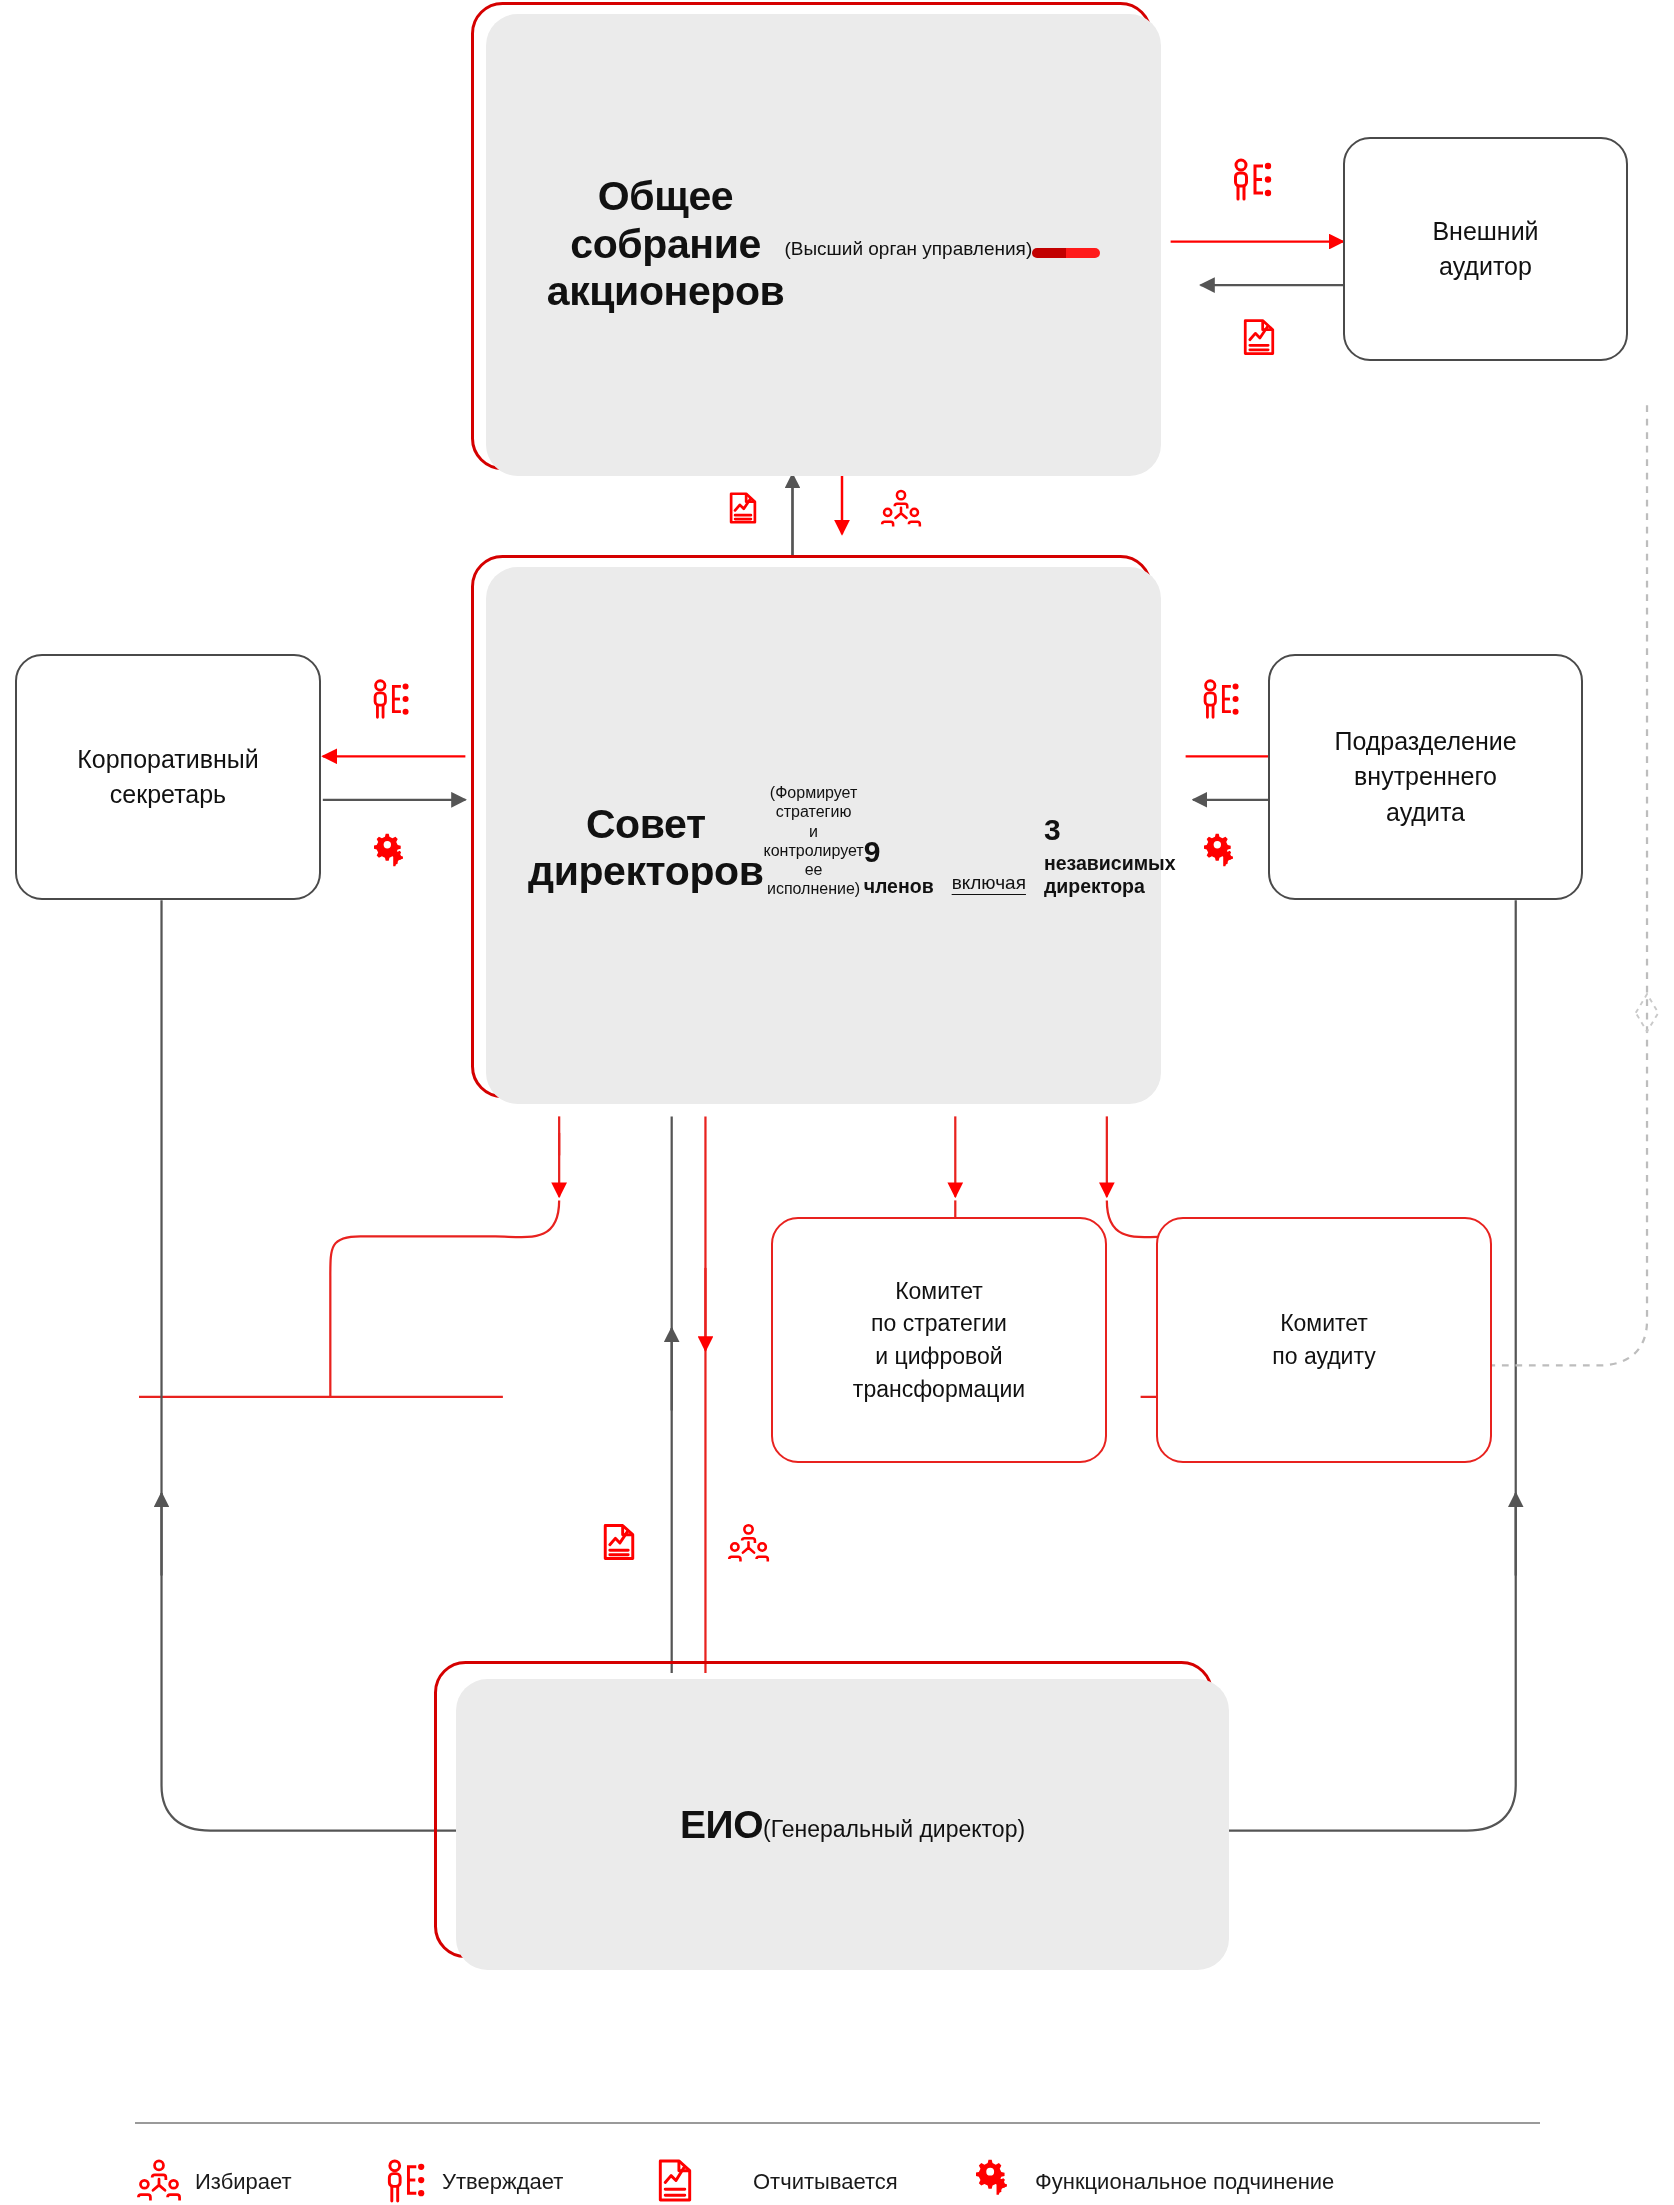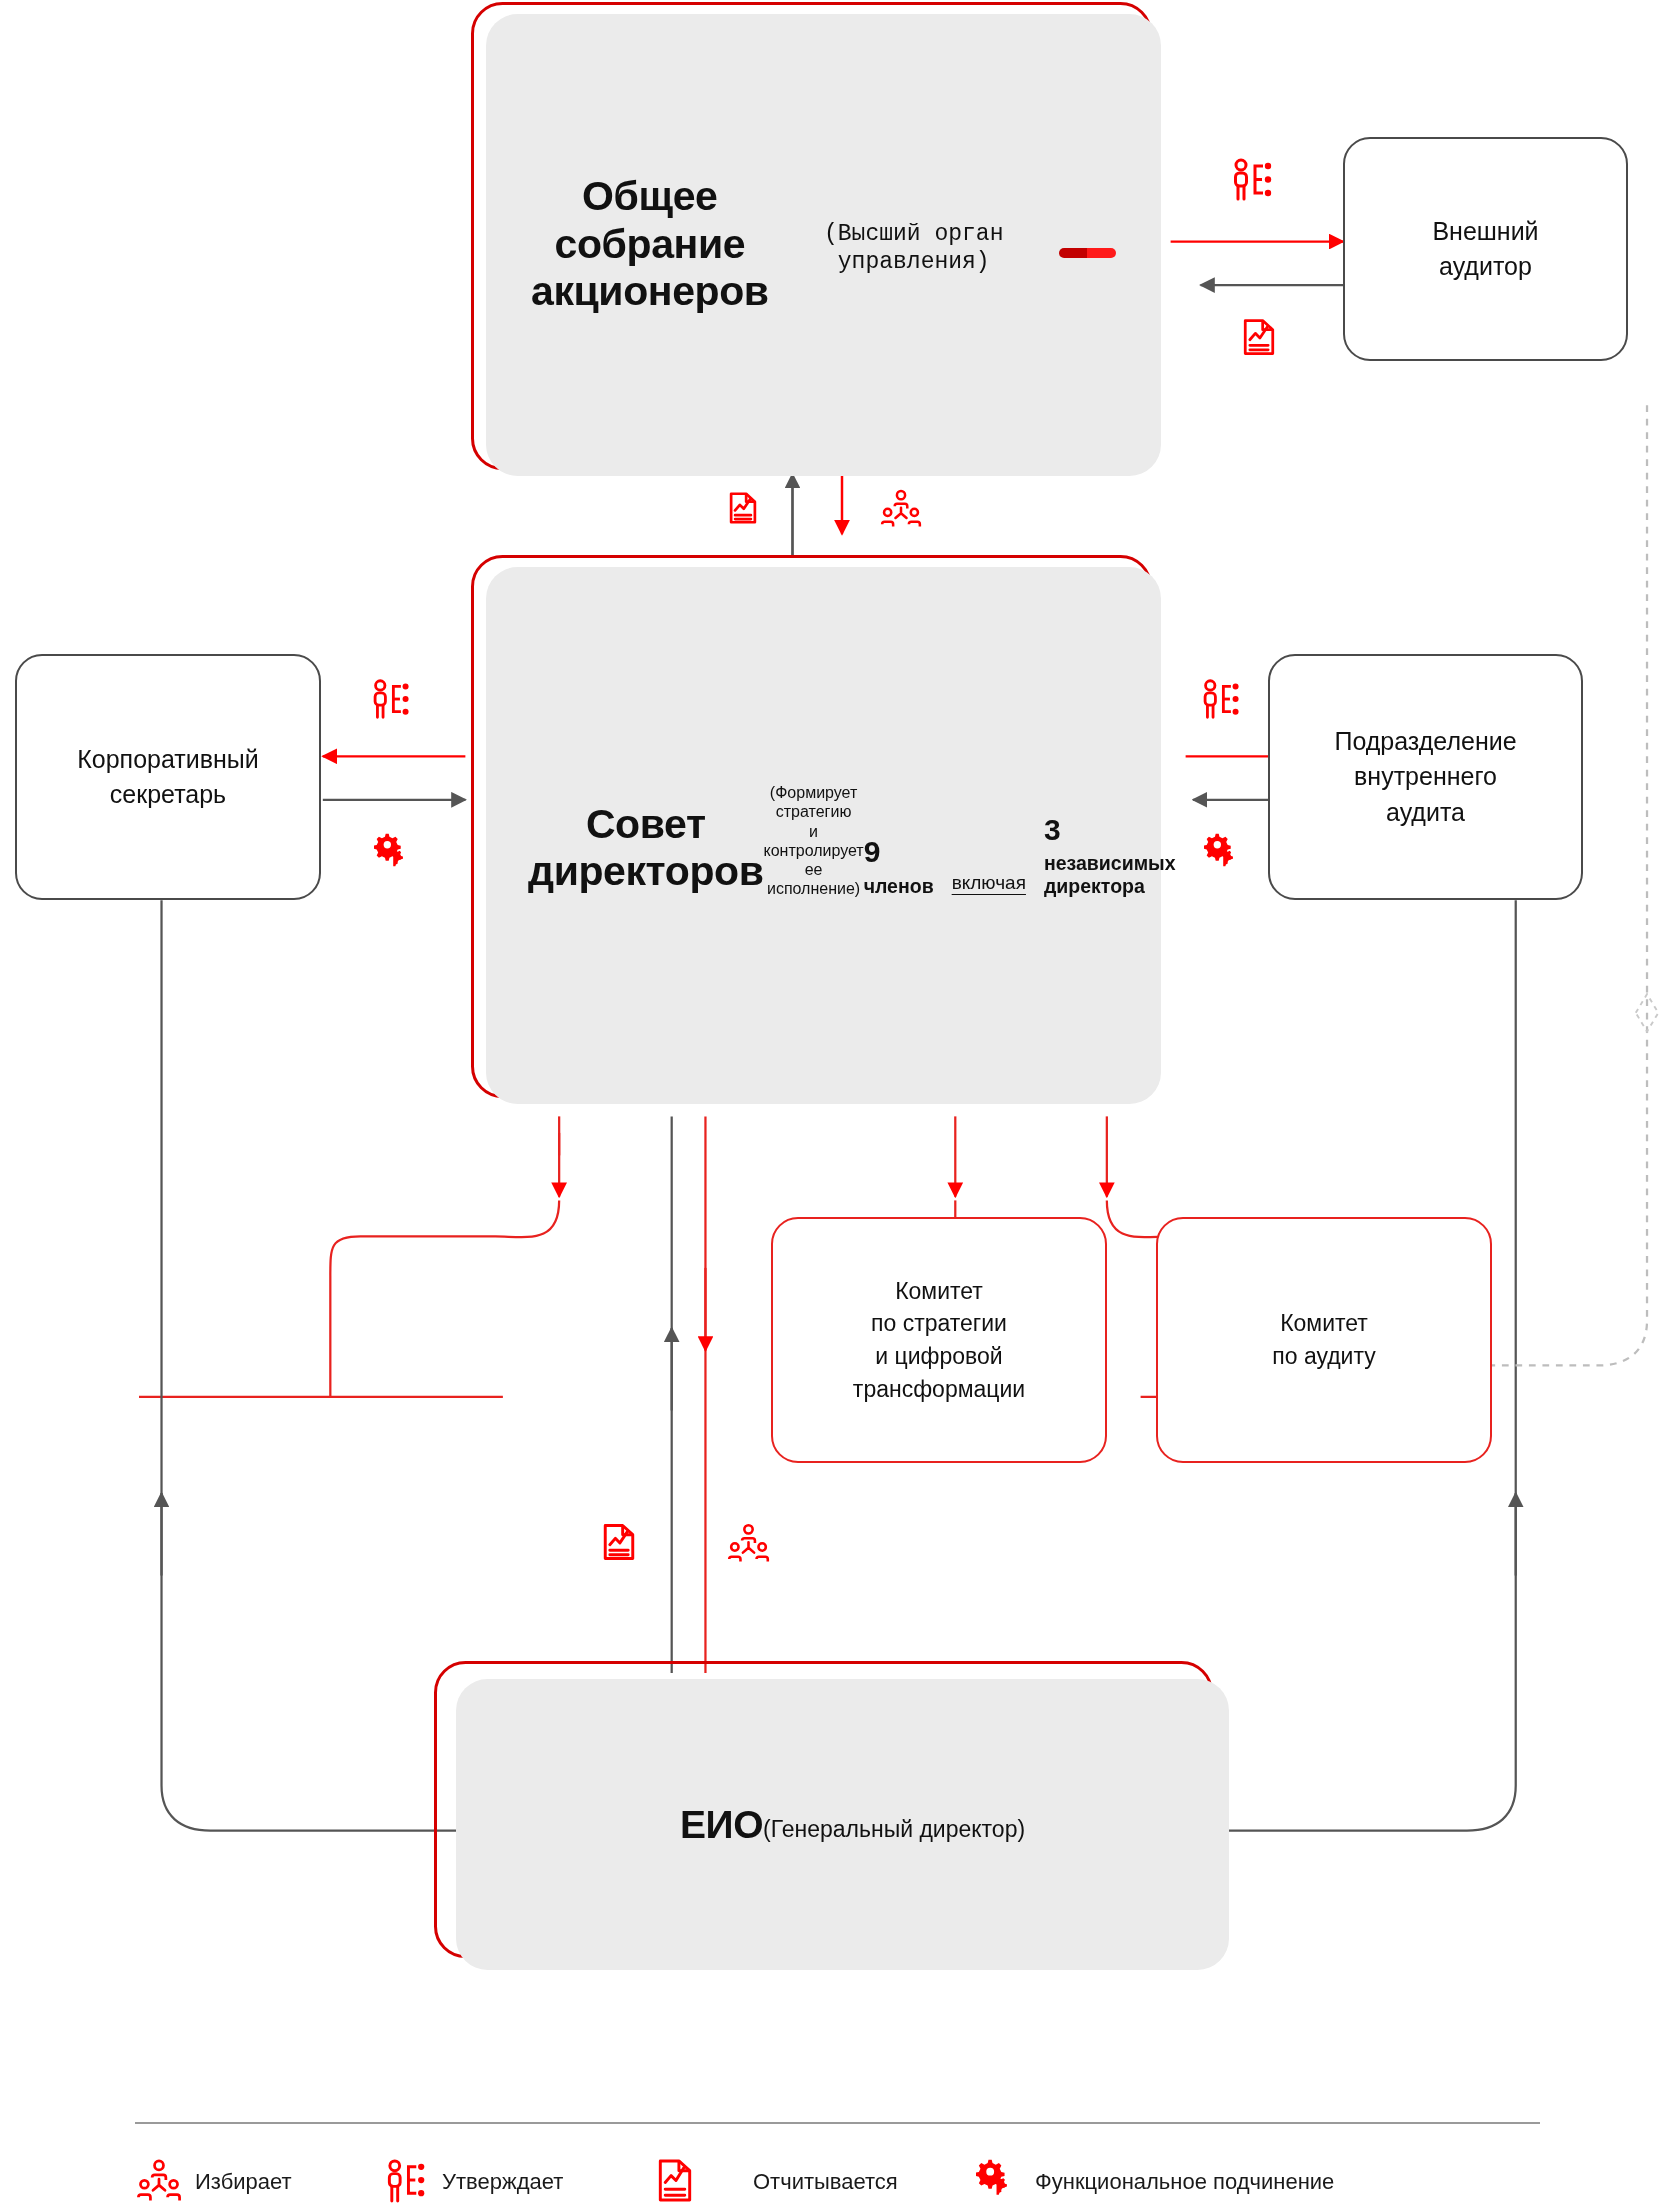--- a/index.html
+++ b/index.html
@@ -101,21 +101,21 @@
     <path d="M2180,1350 L2195,1325 L2210,1350 L2195,1375 z" stroke="#c9c9c9" stroke-width="2.5" stroke-dasharray="6 6" fill="none"></path>
   </svg>
 
   <div class="prim-outline" style="left:471px;top:1.5px;width:675px;height:462px;"></div>
   <div class="node prim" style="left:486px;top:13.5px;width:675px;height:462px;padding:15px 45px;">
     <div class="t-title" style="font-size:41px;">
       <span>Общее</span><br>
       <span>собрание</span><br>
       <span>акционеров</span>
     </div>
-    <div class="t-sub" style="font-size:23px;margin-top:9px;font-family:Liberation Mono, monospace;">(Высший орган управления)</div>
+    <div class="t-sub" style="font-size:19px;margin-top:9px;">(Высший орган управления)</div>
     <div class="rule-bar"></div>
   </div>
 
   <div class="node plain" style="left:1343px;top:137px;width:285px;height:224px;">
     <div class="t-plain" style="font-size:25px;">
       <span>Внешний</span><br>
       <span>аудитор</span>
     </div>
   </div>
 

